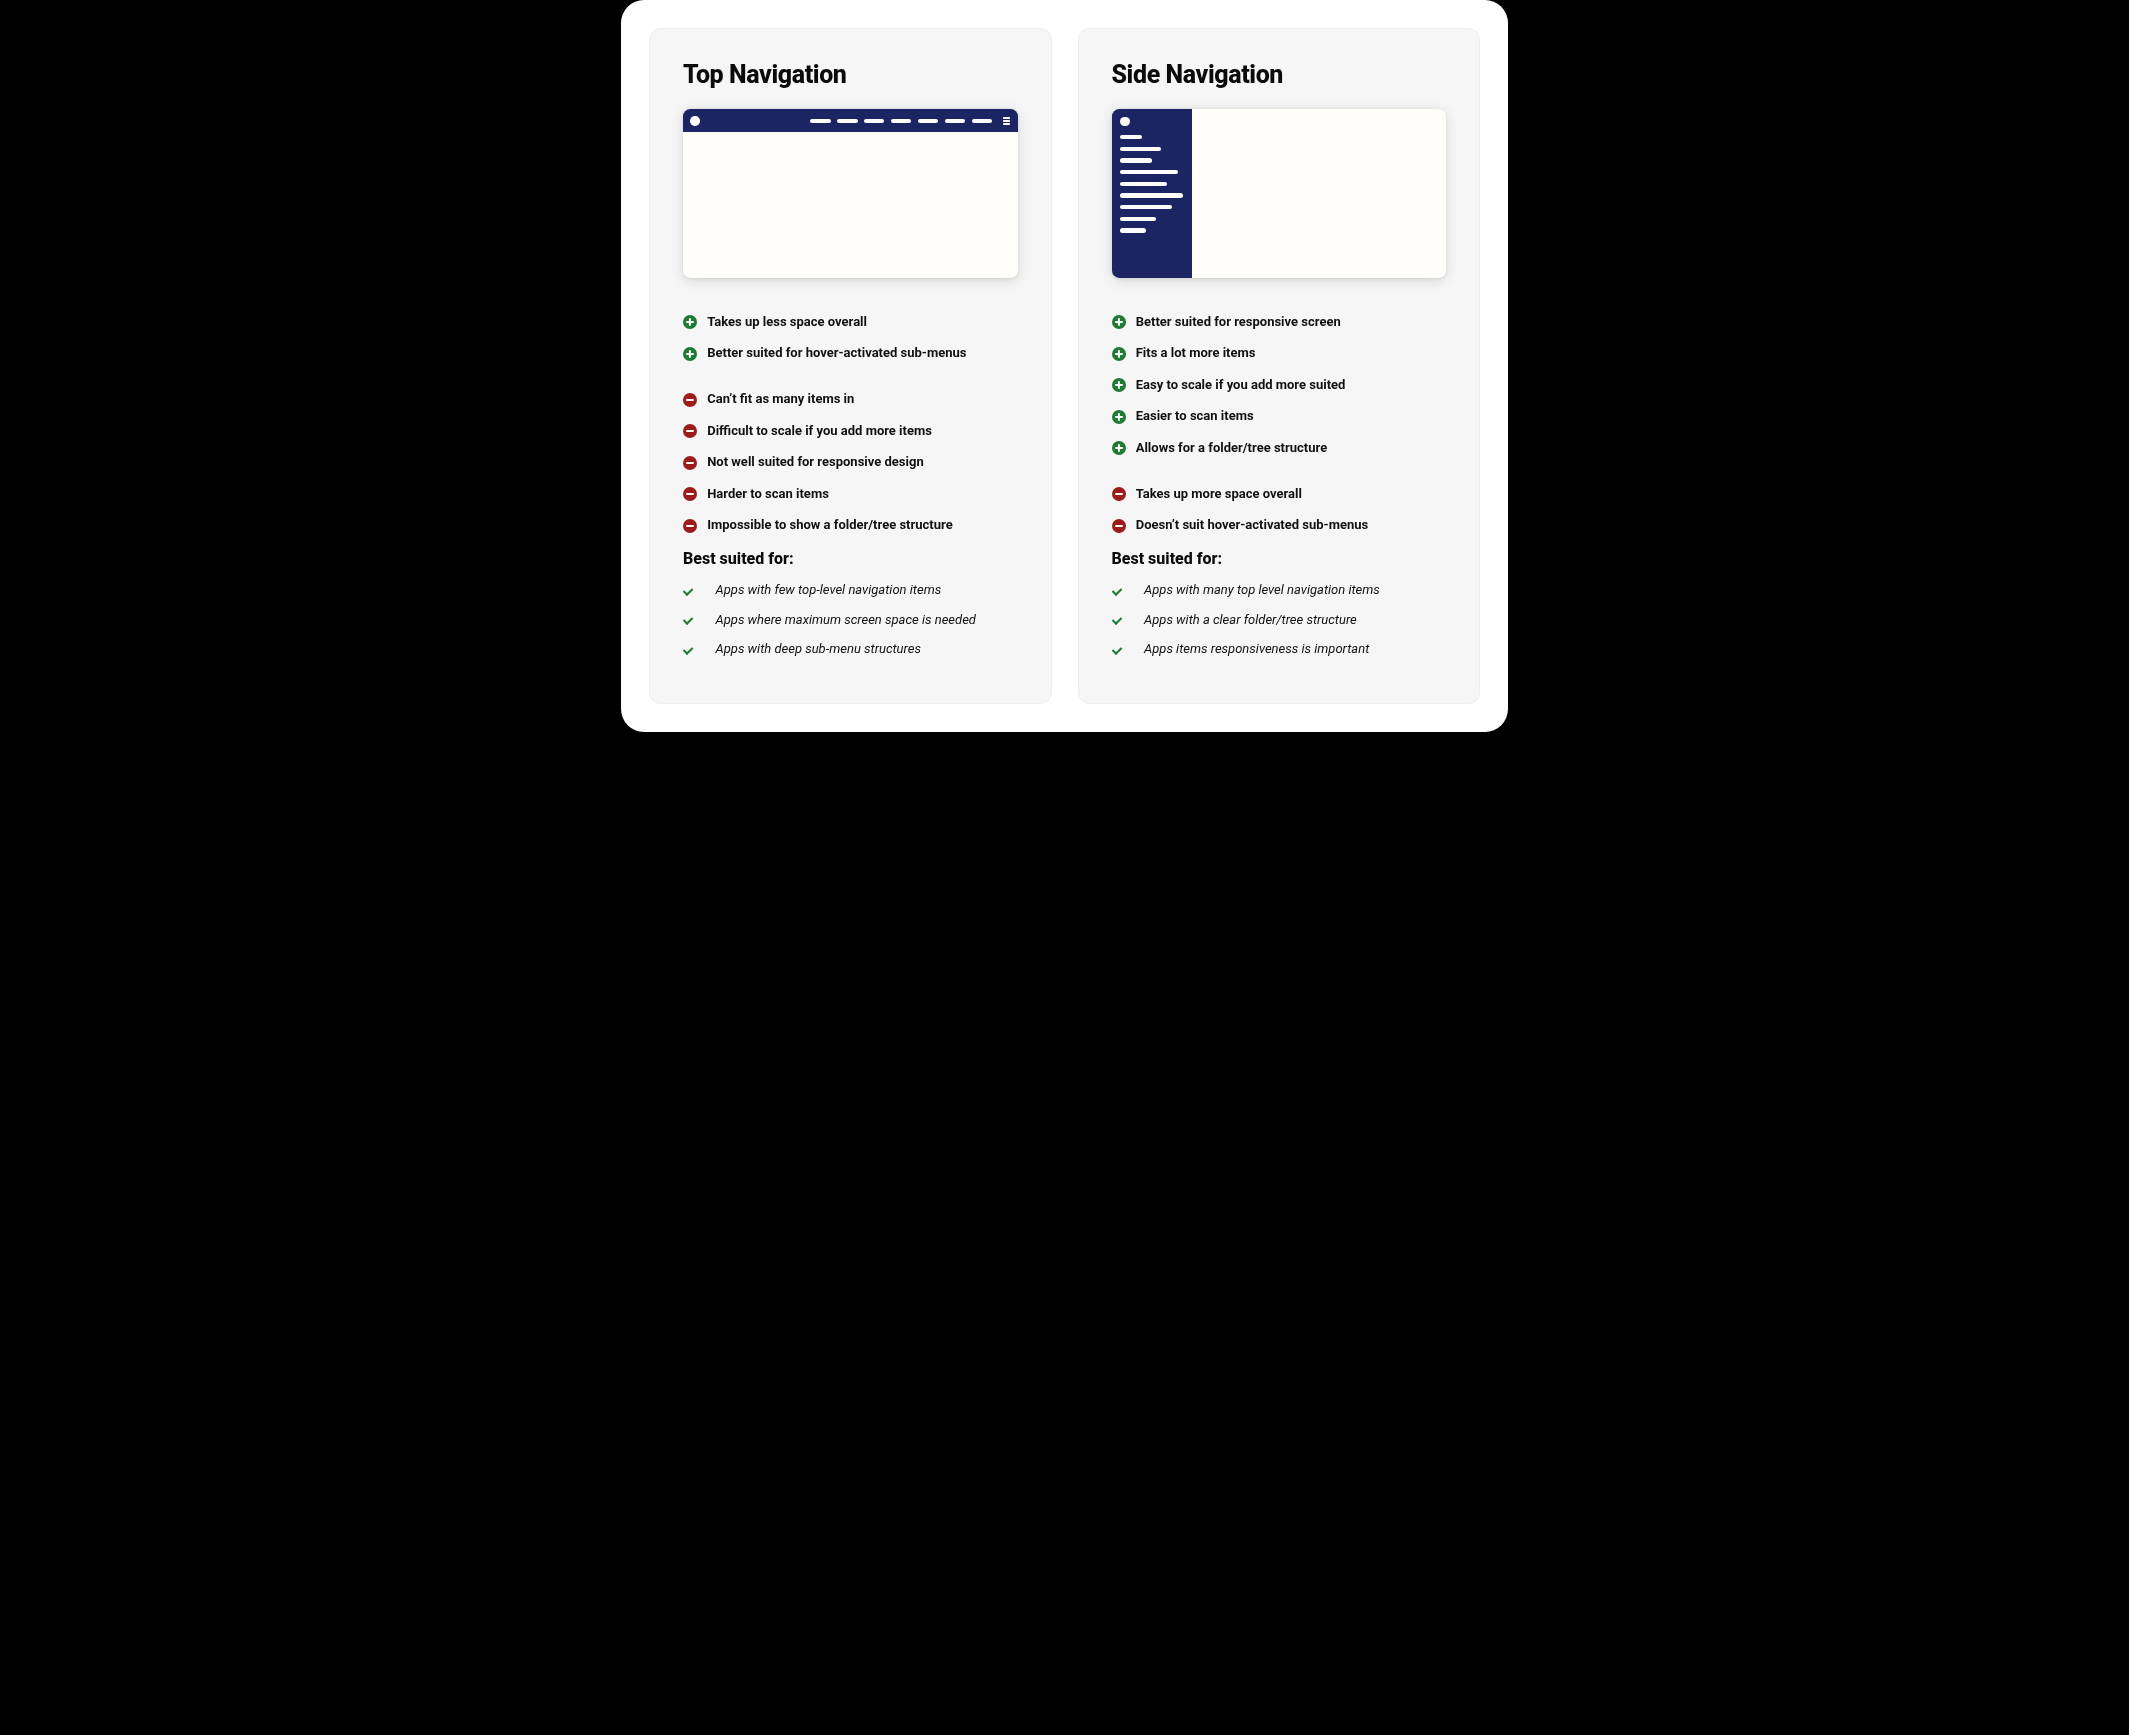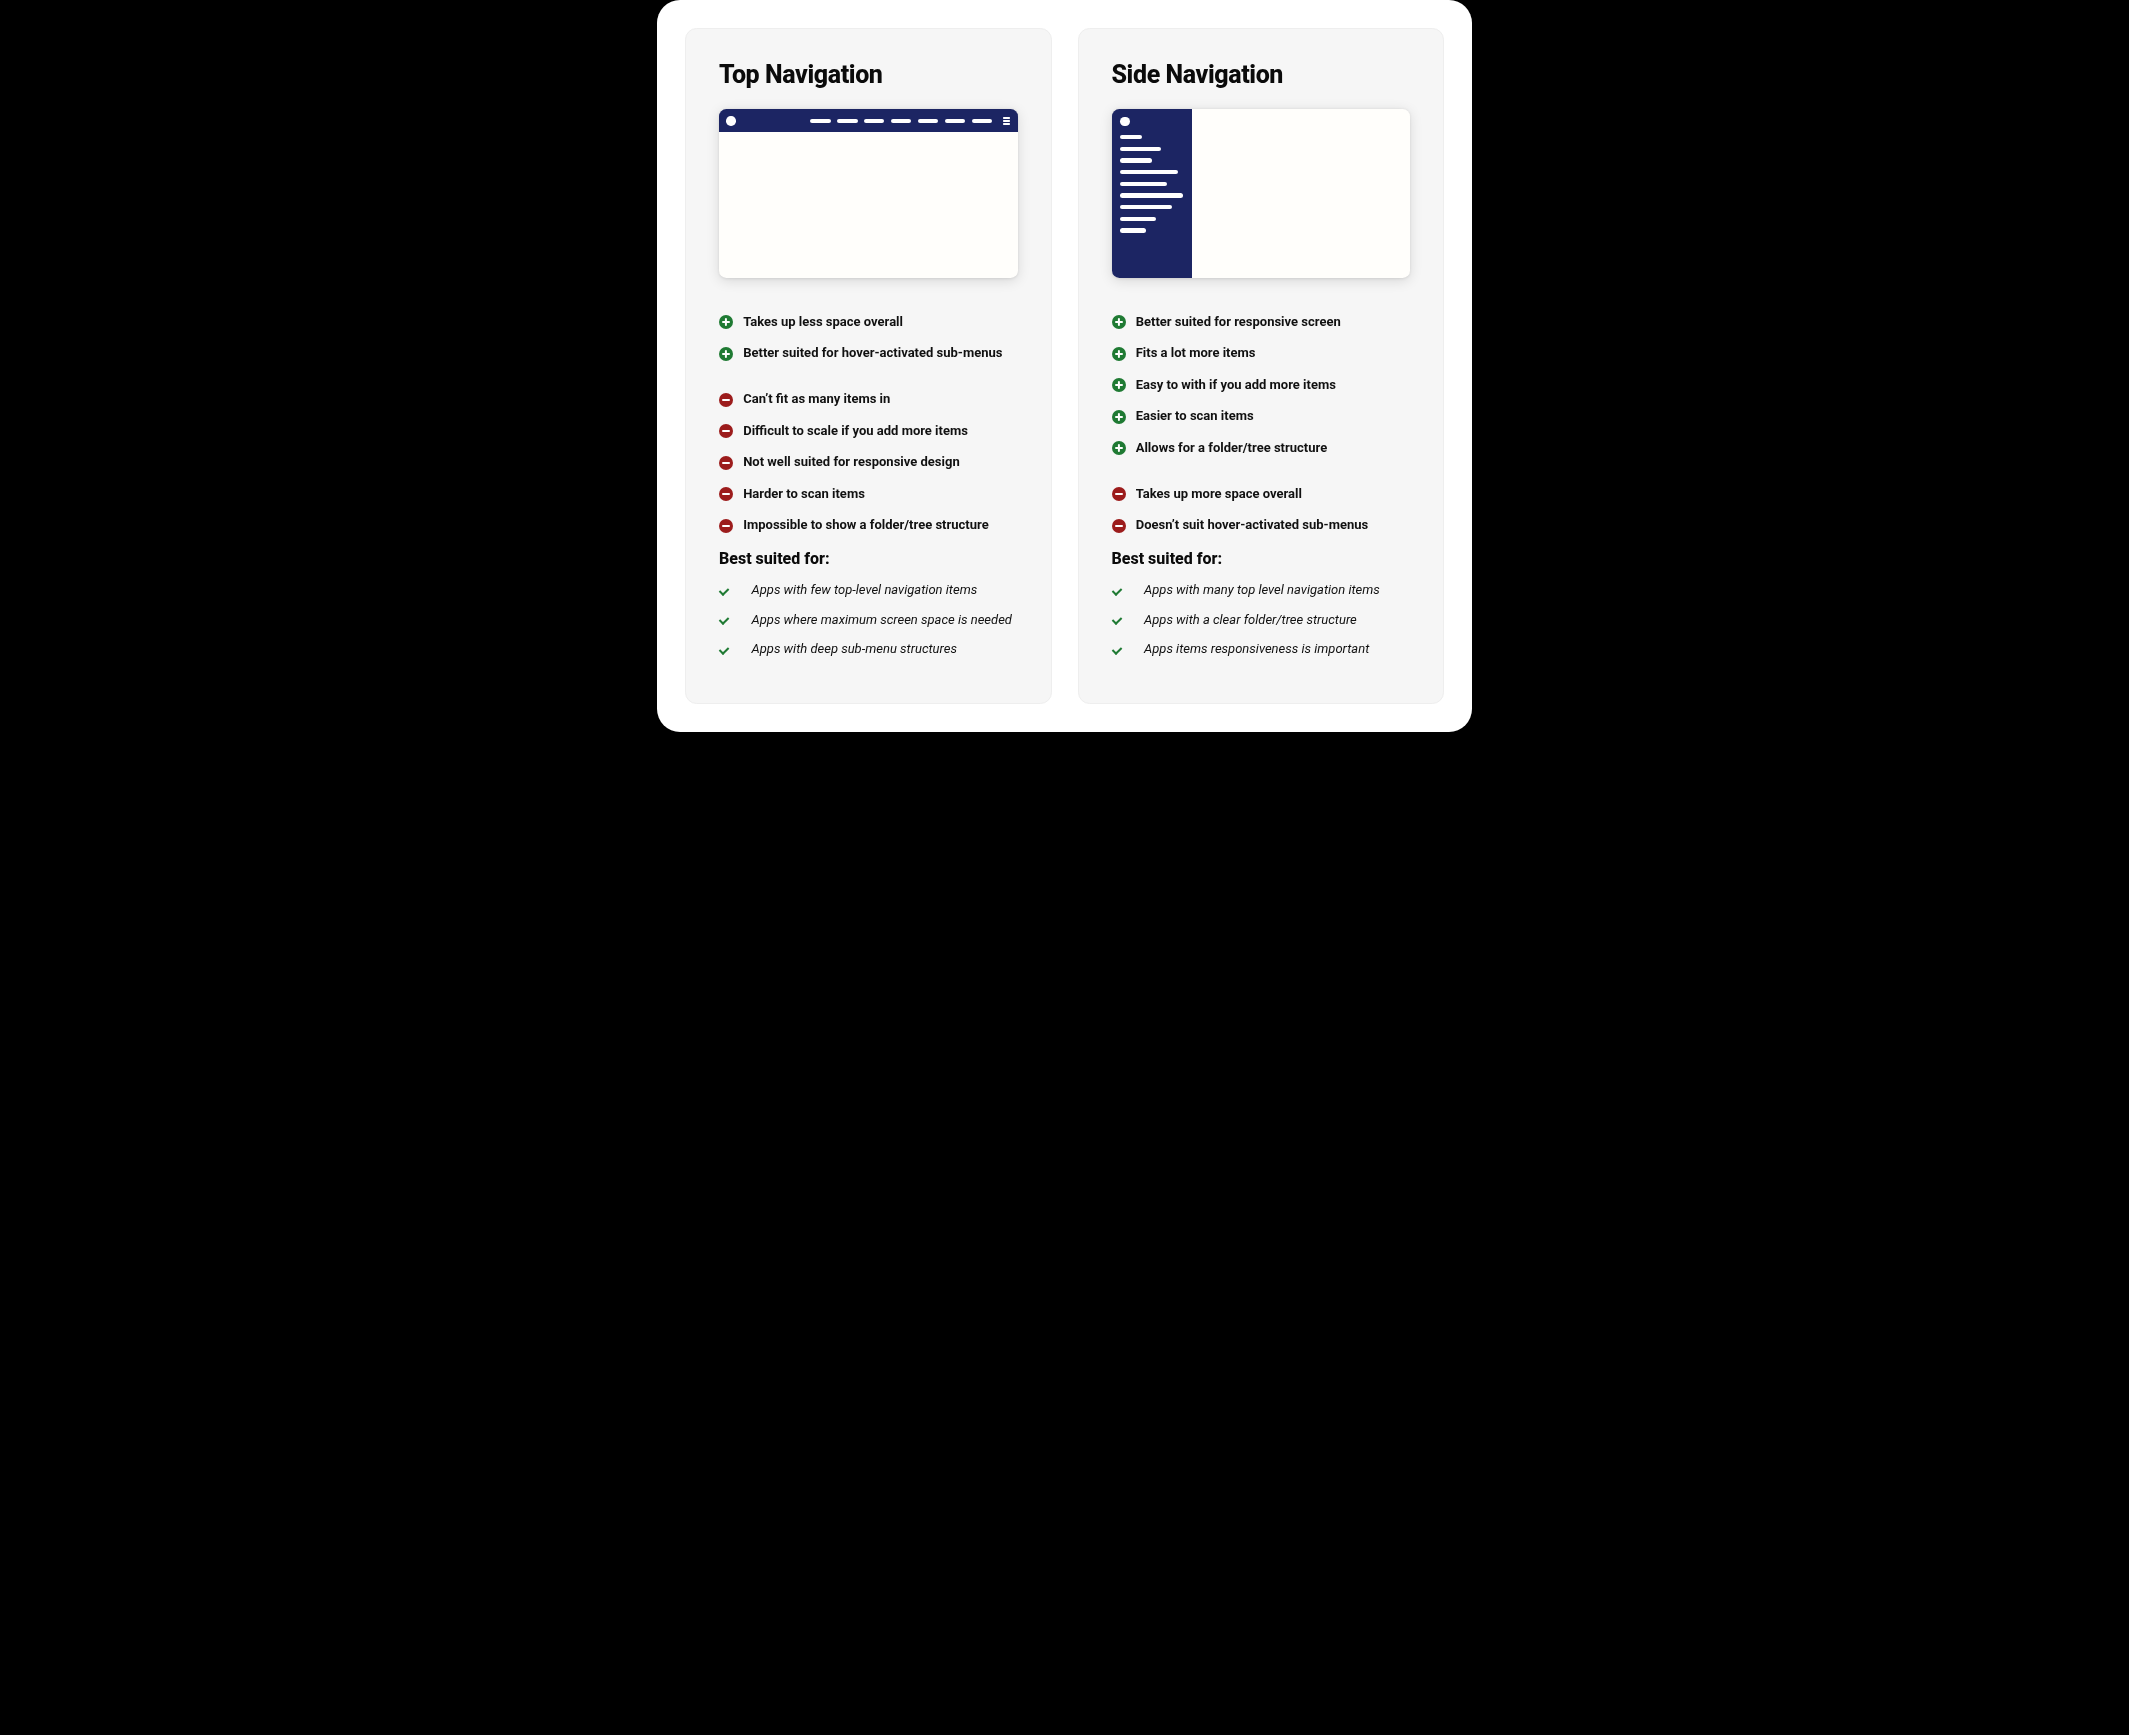--- a/index.html
+++ b/index.html
@@ -5,21 +5,21 @@
   * { box-sizing: border-box; margin: 0; padding: 0; }
   body {
     font-family: -apple-system, BlinkMacSystemFont, "Segoe UI", Roboto, Helvetica, Arial, sans-serif;
     background: #000;
     padding: 0;
     display: flex;
     justify-content: center;
     align-items: flex-start;
   }
   .canvas {
-    width: 815px;
+    width: 887px;
     background: #fff;
     border-radius: 23px;
     padding: 28px;
     display: flex;
     gap: 26px;
   }
   .card {
     flex: 1;
     background: #f6f6f6;
     border: 0.7px solid #eee;
@@ -282,21 +282,21 @@
       <div class="row">
         <div class="icon icon-plus"></div>
         <div class="row-text">Better suited for responsive screen</div>
       </div>
       <div class="row">
         <div class="icon icon-plus"></div>
         <div class="row-text">Fits a lot more items</div>
       </div>
       <div class="row">
         <div class="icon icon-plus"></div>
-        <div class="row-text">Easy to with if you add more items</div>
+        <div class="row-text">Easy to scale if you add more suited</div>
       </div>
       <div class="row">
         <div class="icon icon-plus"></div>
         <div class="row-text">Easier to scan items</div>
       </div>
       <div class="row">
         <div class="icon icon-plus"></div>
         <div class="row-text">Allows for a folder/tree structure</div>
       </div>
     </div>

